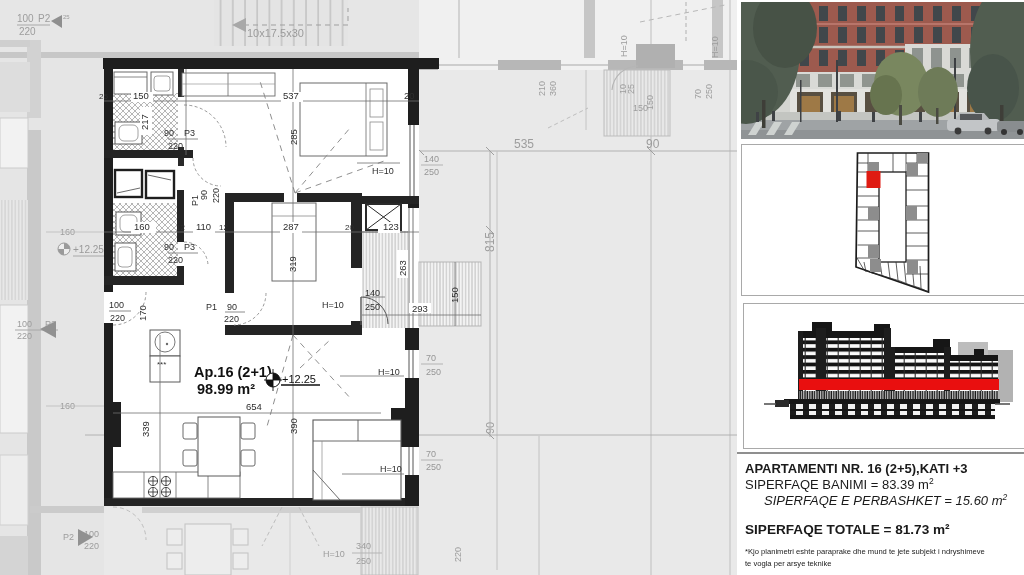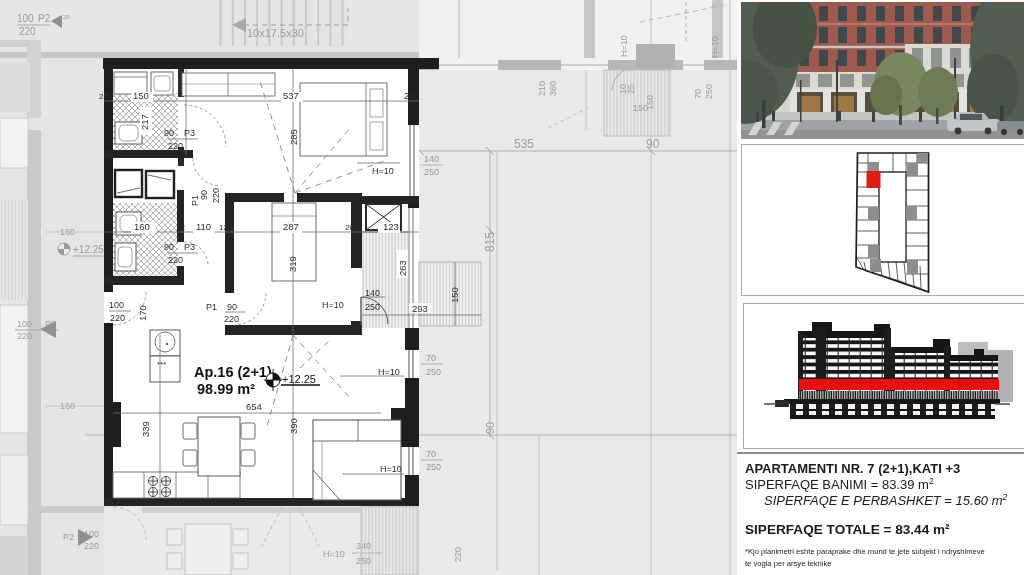--- a/index.html
+++ b/index.html
@@ -686,21 +686,21 @@
 <line x1="995" y1="404" x2="1010" y2="404" stroke="#555" stroke-width="1.6"></line>
 
 <rect x="799" y="379" width="200" height="11" fill="#e90f0f"></rect>
 </g>
 </g>
 
 </svg>
 
 <div style="position:absolute;left:737px;top:452px;width:287px;height:1.5px;background:#8f8f8f;"></div>
 
-<div class="t" style="left:745px;top:461px;font-size:13px;font-weight:bold;">APARTAMENTI NR. 7 (2+1),KATI +3</div>
+<div class="t" style="left:745px;top:461px;font-size:13px;font-weight:bold;">APARTAMENTI NR. 16 (2+5),KATI +3</div>
 
 <div class="t" style="left:745px;top:476px;font-size:13px;">SIPERFAQE BANIMI = 83.39 m<sup style="font-size:8.5px;">2</sup></div>
 
 <div class="t" style="left:764px;top:492px;font-size:13px;font-style:italic;">SIPERFAQE E PERBASHKET = 15.60 m<sup style="font-size:8.5px;">2</sup></div>
 
-<div class="t" style="left:745px;top:521.5px;font-size:13.6px;font-weight:bold;">SIPERFAQE TOTALE = 83.44 m²</div>
+<div class="t" style="left:745px;top:521.5px;font-size:13.6px;font-weight:bold;">SIPERFAQE TOTALE = 81.73 m²</div>
 
 <div class="t" style="left:745px;top:546px;font-size:7.6px;white-space:nowrap;line-height:12px;">*Kjo planimetri eshte paraprake dhe mund te jete subjekt i ndryshimeve<br>te vogla per arsye teknike</div>
 
 </body></html>

